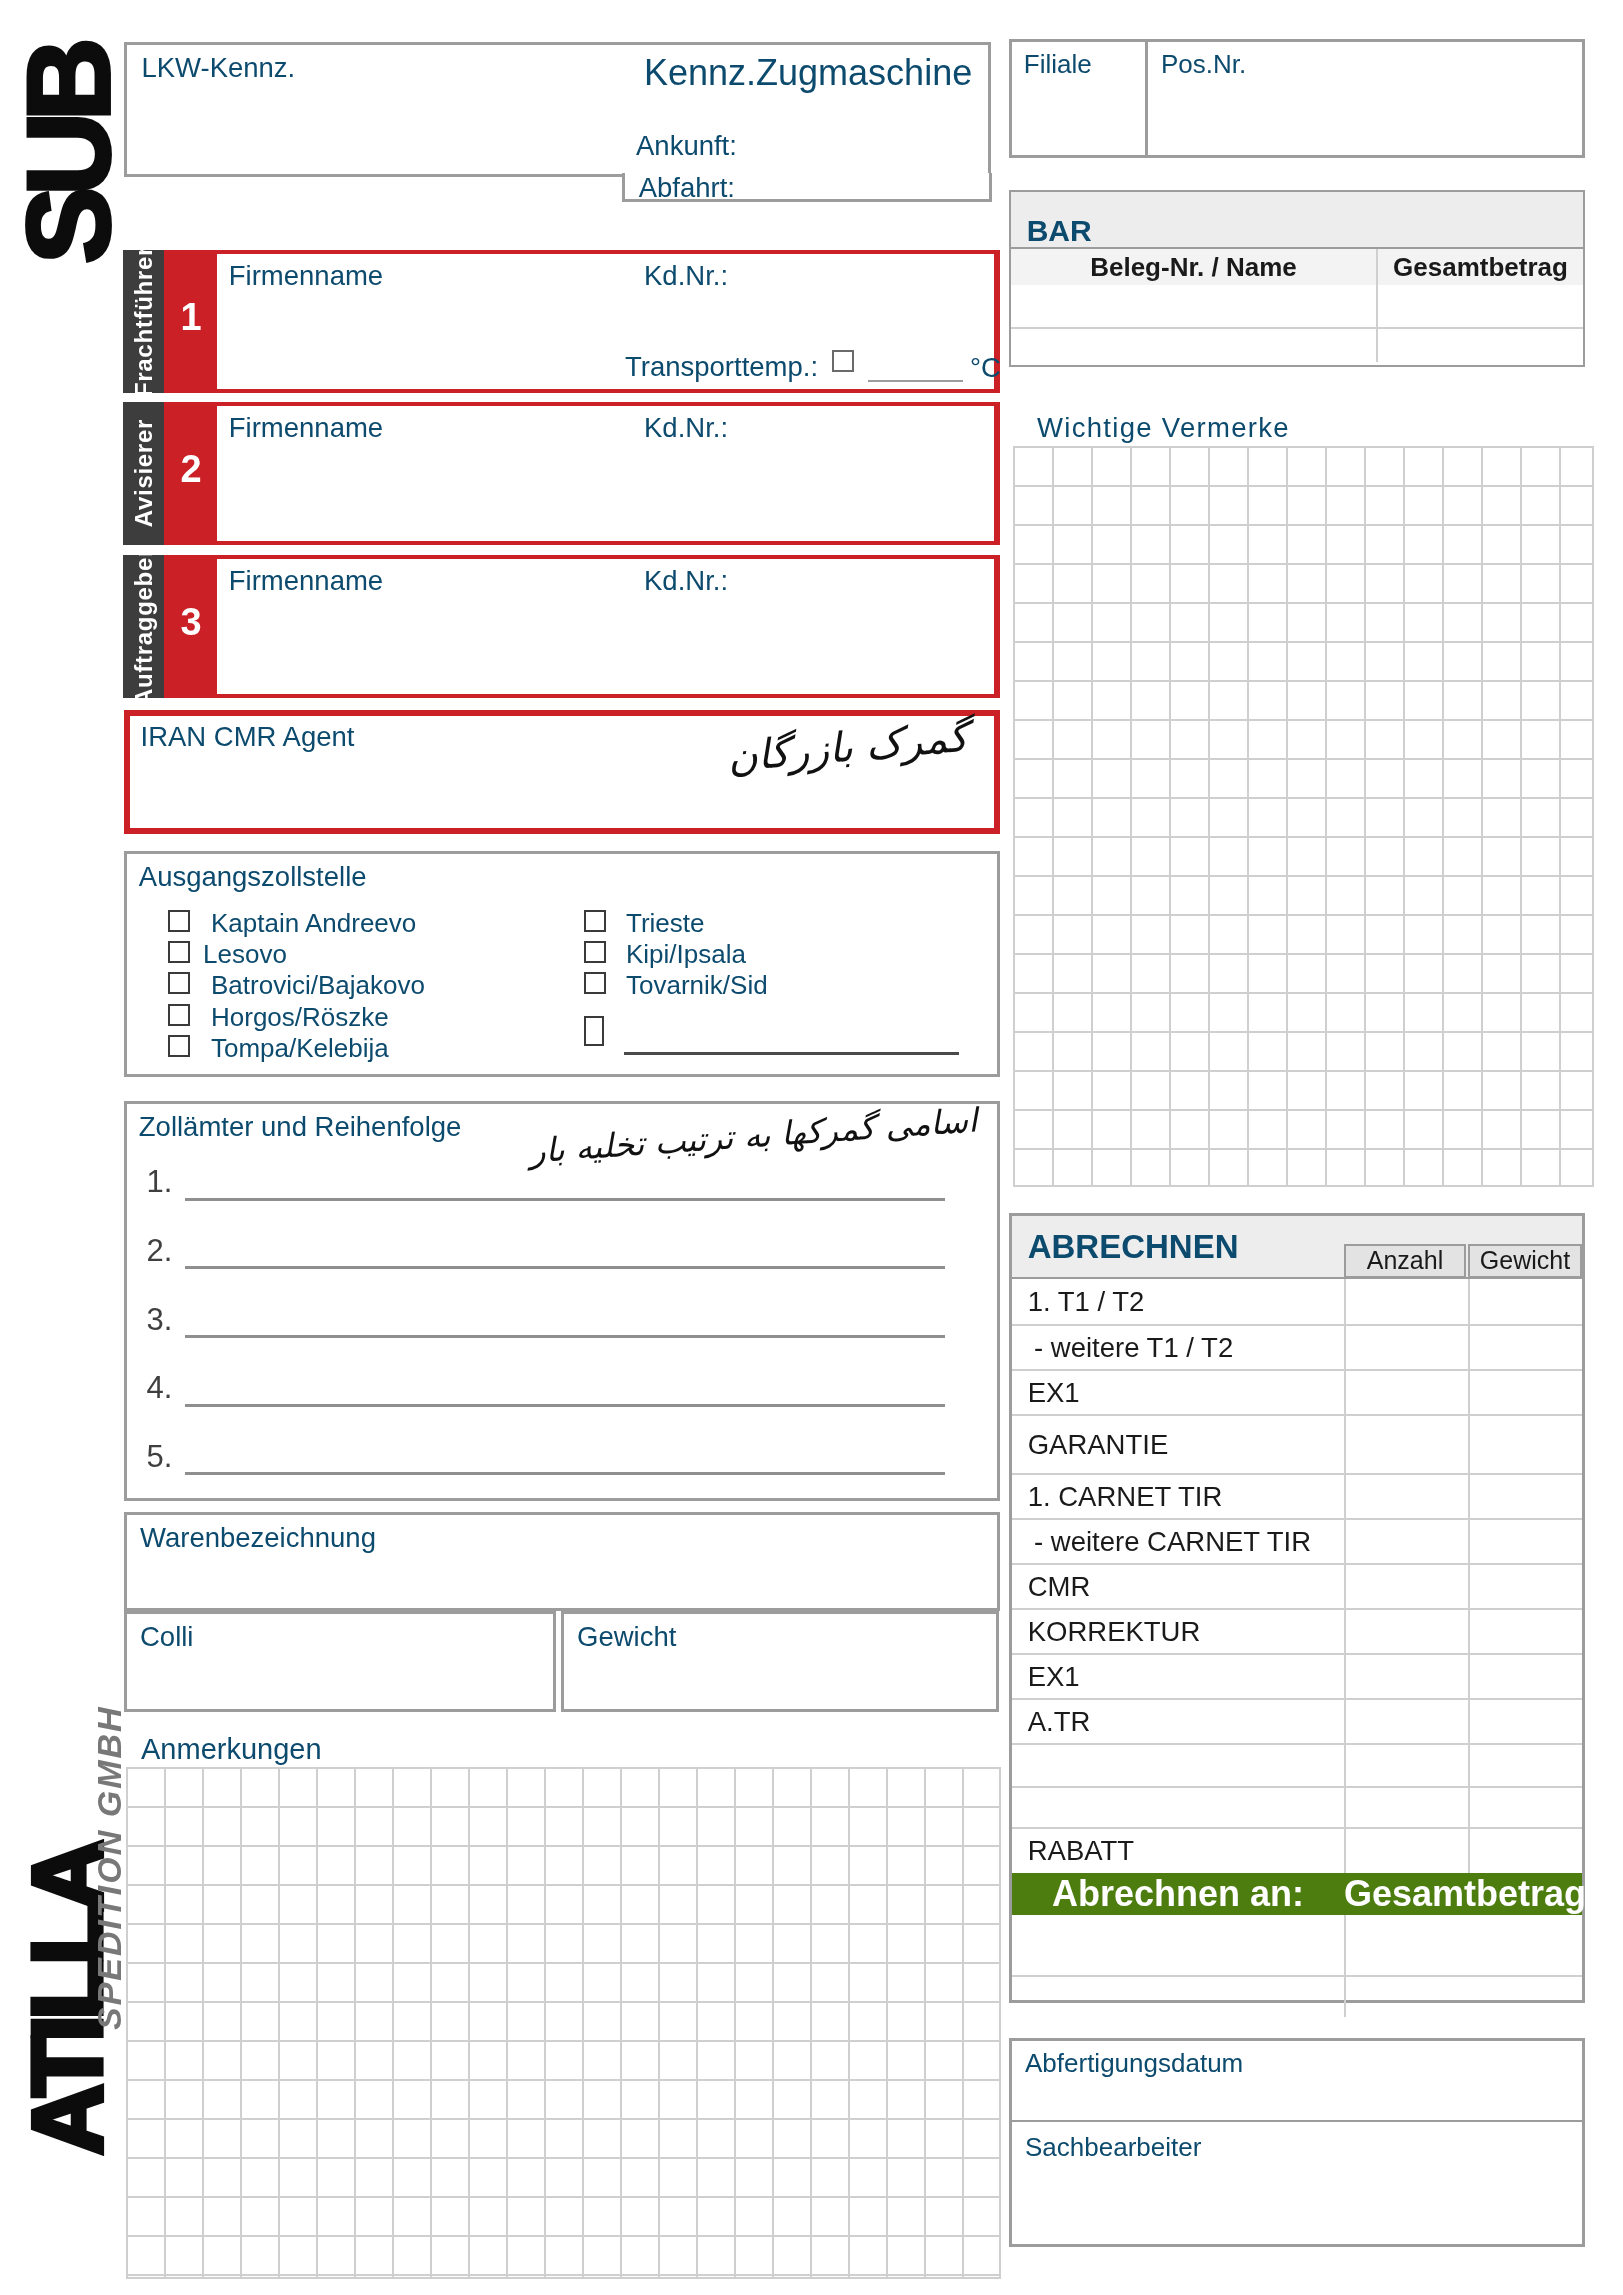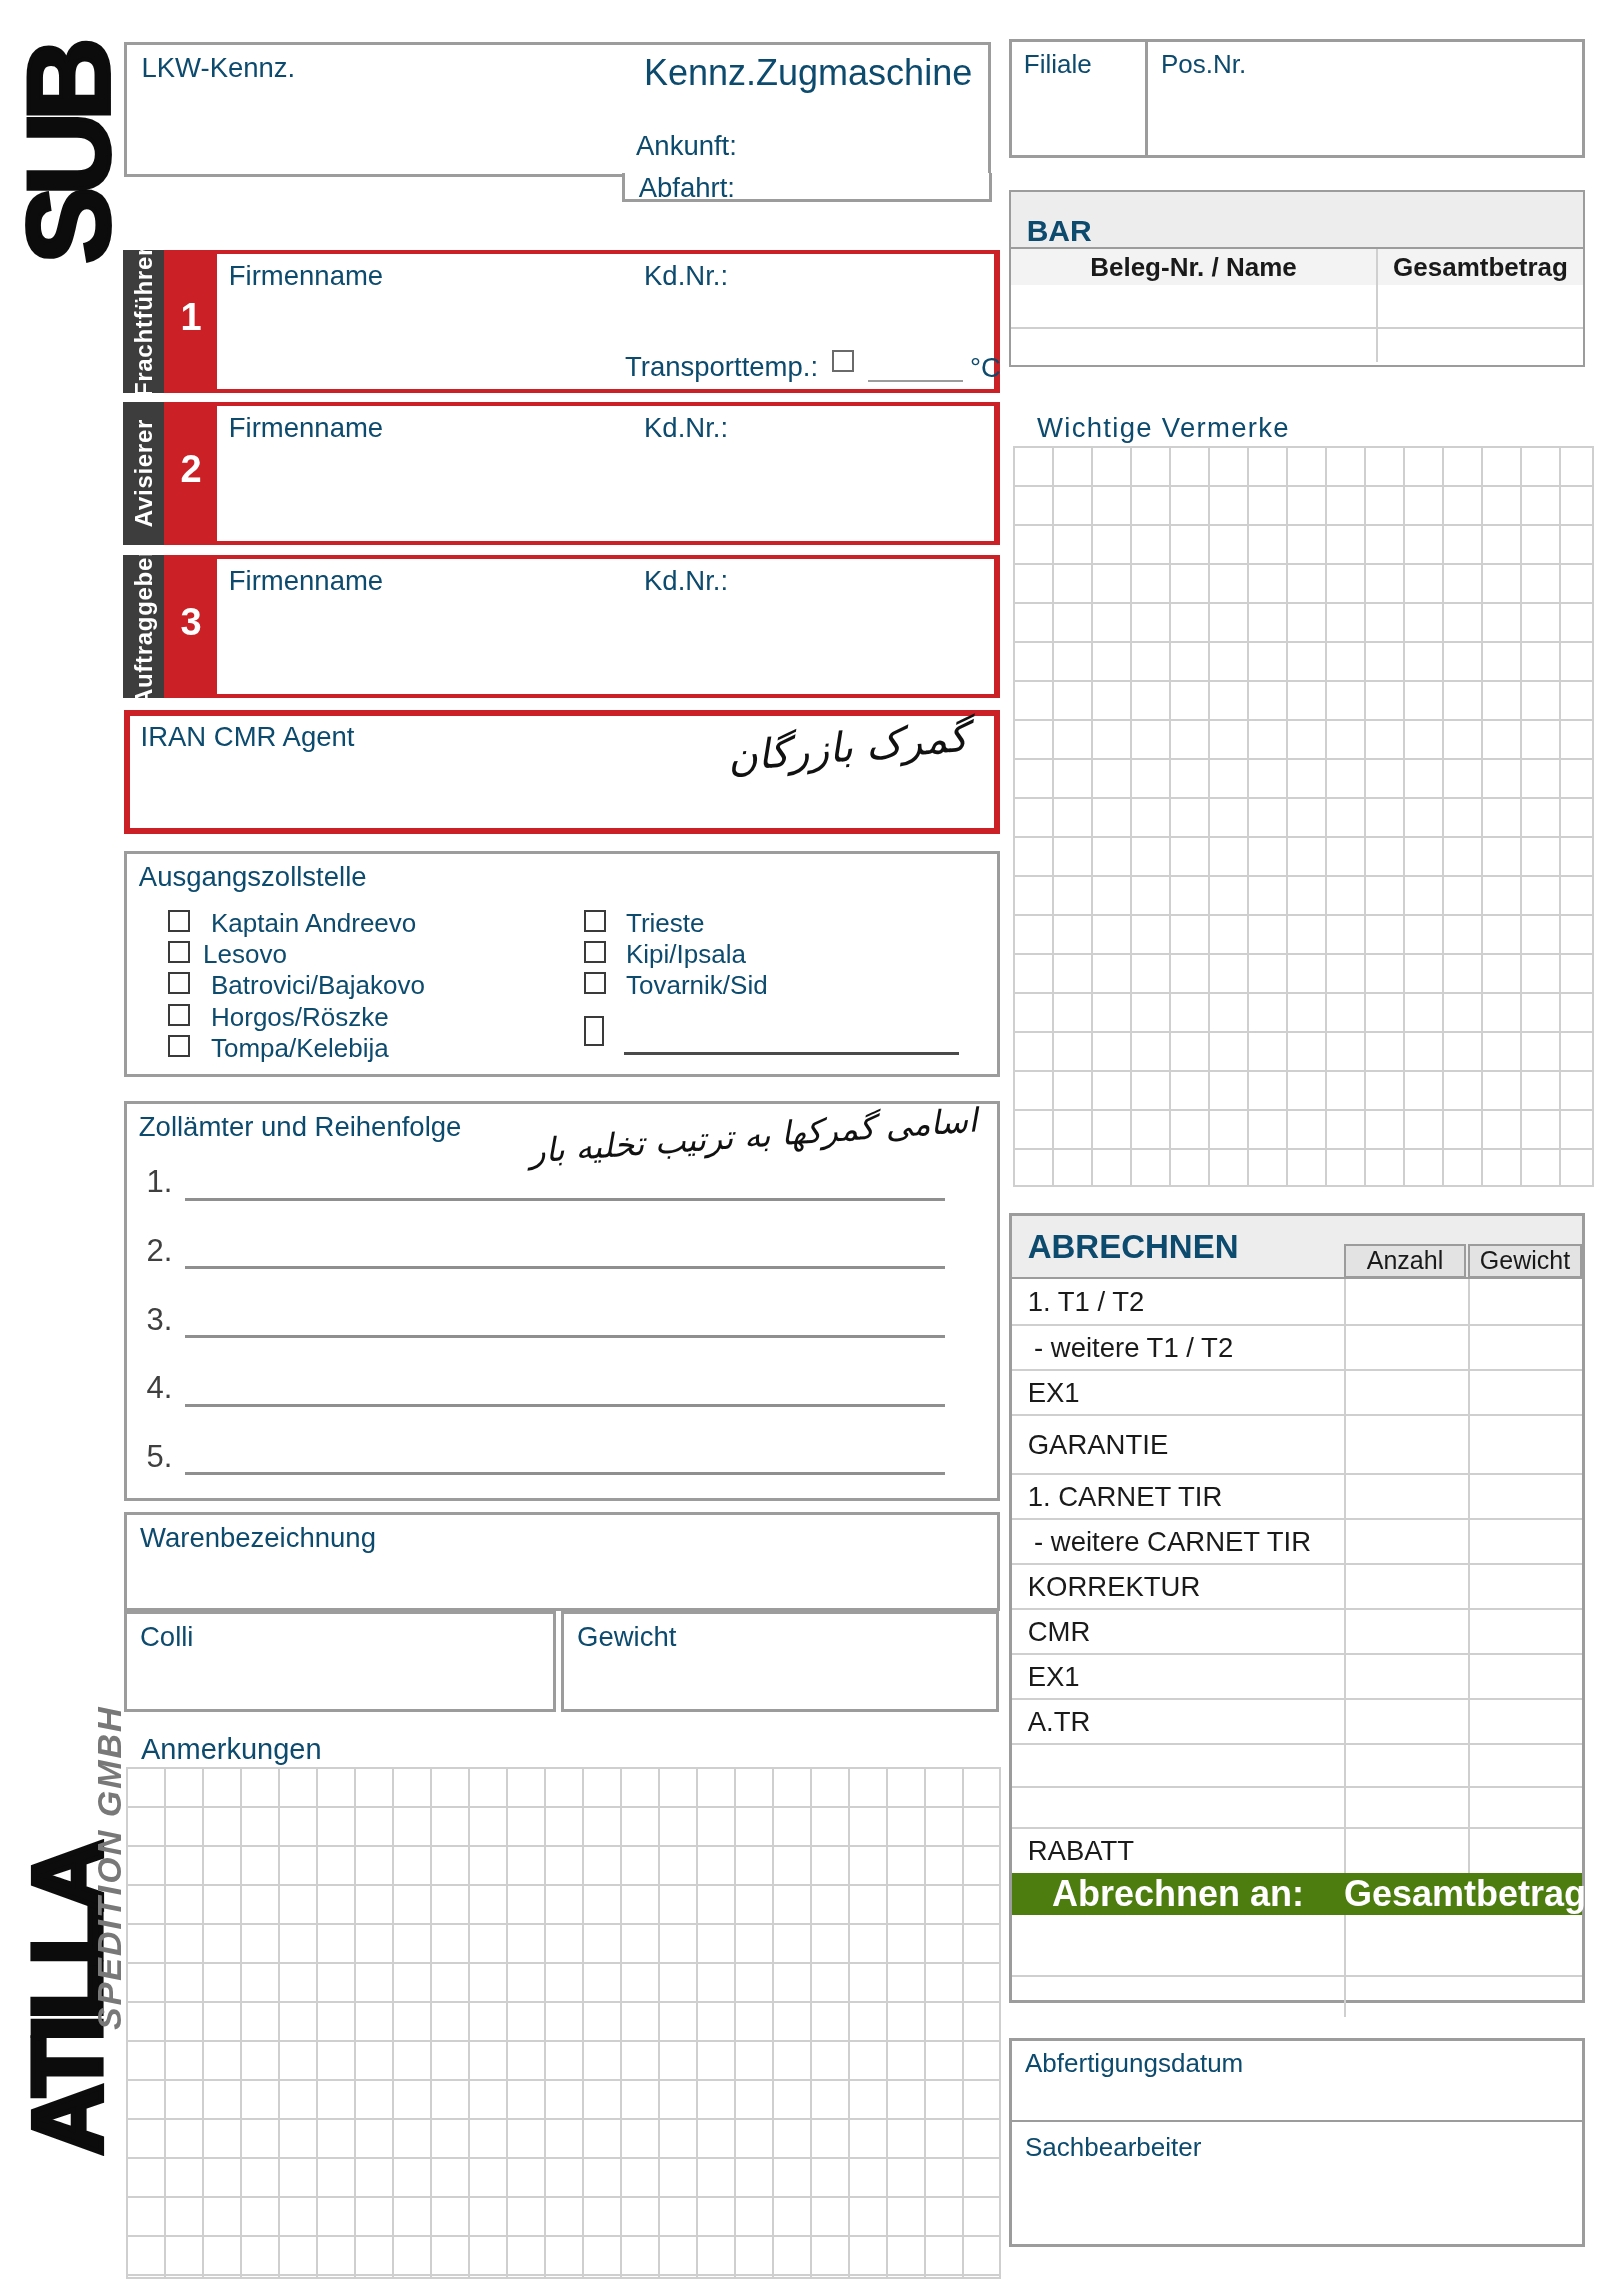--- a/index.html
+++ b/index.html
@@ -208,26 +208,26 @@
         <div class="cell-label">1. CARNET TIR</div>
         <div class="cell-anz"></div>
         <div class="cell-bet"></div>
       </div>
       <div class="row" style="height:45px;">
         <div class="cell-label" style="padding-left:22px;">- weitere CARNET TIR</div>
         <div class="cell-anz"></div>
         <div class="cell-bet"></div>
       </div>
       <div class="row" style="height:45px;">
+        <div class="cell-label">CMR</div>
+        <div class="cell-anz"></div>
+        <div class="cell-bet"></div>
+      </div>
+      <div class="row" style="height:45px;">
         <div class="cell-label">KORREKTUR</div>
-        <div class="cell-anz"></div>
-        <div class="cell-bet"></div>
-      </div>
-      <div class="row" style="height:45px;">
-        <div class="cell-label">CMR</div>
         <div class="cell-anz"></div>
         <div class="cell-bet"></div>
       </div>
       <div class="row" style="height:45px;">
         <div class="cell-label">EX1</div>
         <div class="cell-anz"></div>
         <div class="cell-bet"></div>
       </div>
       <div class="row" style="height:45px;">
         <div class="cell-label">A.TR</div>

